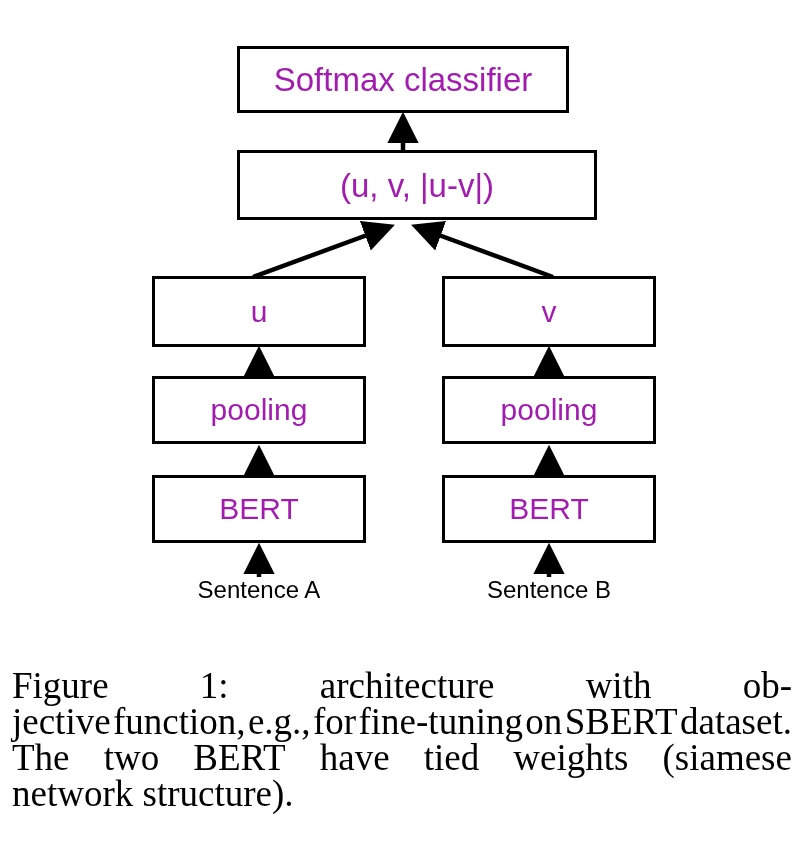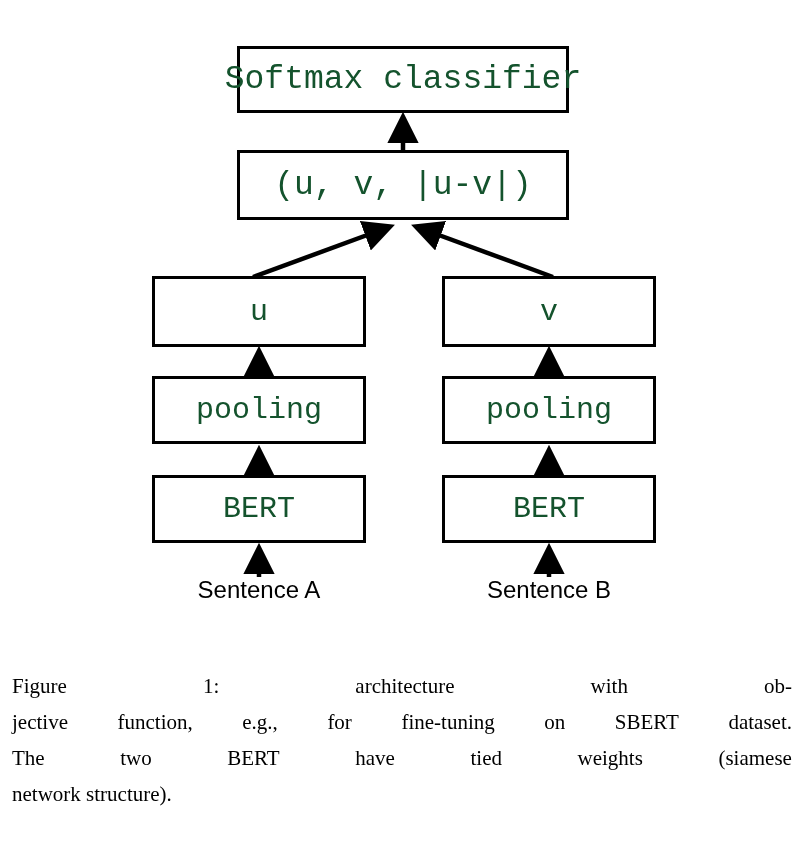--- a/index.html
+++ b/index.html
@@ -35,33 +35,33 @@
   }
 
   .node-box {
     position: absolute;
     box-sizing: border-box;
     border: 3px solid #000000;
     background: #ffffff;
     display: flex;
     align-items: center;
     justify-content: center;
-    font-family: Liberation Mono, monospace;
-    color: #14532d;
+    font-family: Liberation Sans, sans-serif;
+    color: #a21caf;
     line-height: 1;
     white-space: nowrap;
   }
 
   
   #box-softmax {
     left: 237px; top: 46px; width: 332px; height: 67px;
     font-size: 33px;
   }
   #box-concat {
-    left: 237px; top: 150px; width: 332px; height: 70px;
+    left: 237px; top: 150px; width: 360px; height: 70px;
     font-size: 33px;
   }
   #box-u {
     left: 152px; top: 276px; width: 214px; height: 71px;
     font-size: 30px;
   }
   #box-v {
     left: 442px; top: 276px; width: 214px; height: 71px;
     font-size: 30px;
   }
@@ -98,21 +98,21 @@
     left: 442px; top: 578px; width: 214px;
   }
 
   
   #caption {
     position: absolute;
     left: 12px;
     top: 668px;
     width: 780px;
     font-family: "Liberation Serif", serif;
-    font-size: 21px;
+    font-size: 37px;
     line-height: 36px;
     color: #000000;
   }
   .caption-line {
     display: block;
     white-space: nowrap;
   }
   .caption-line.justified {
     display: flex;
     justify-content: space-between;

